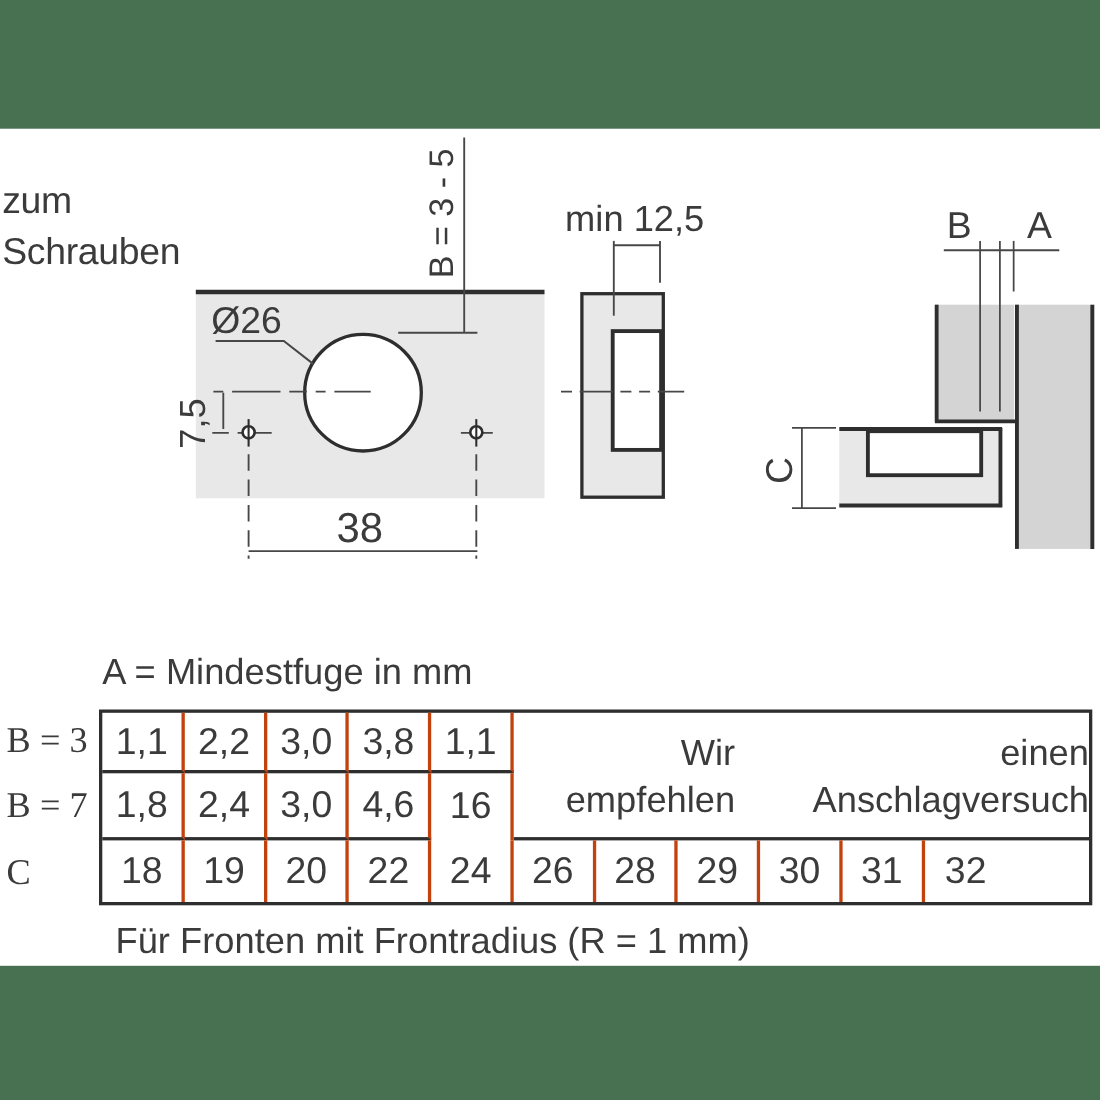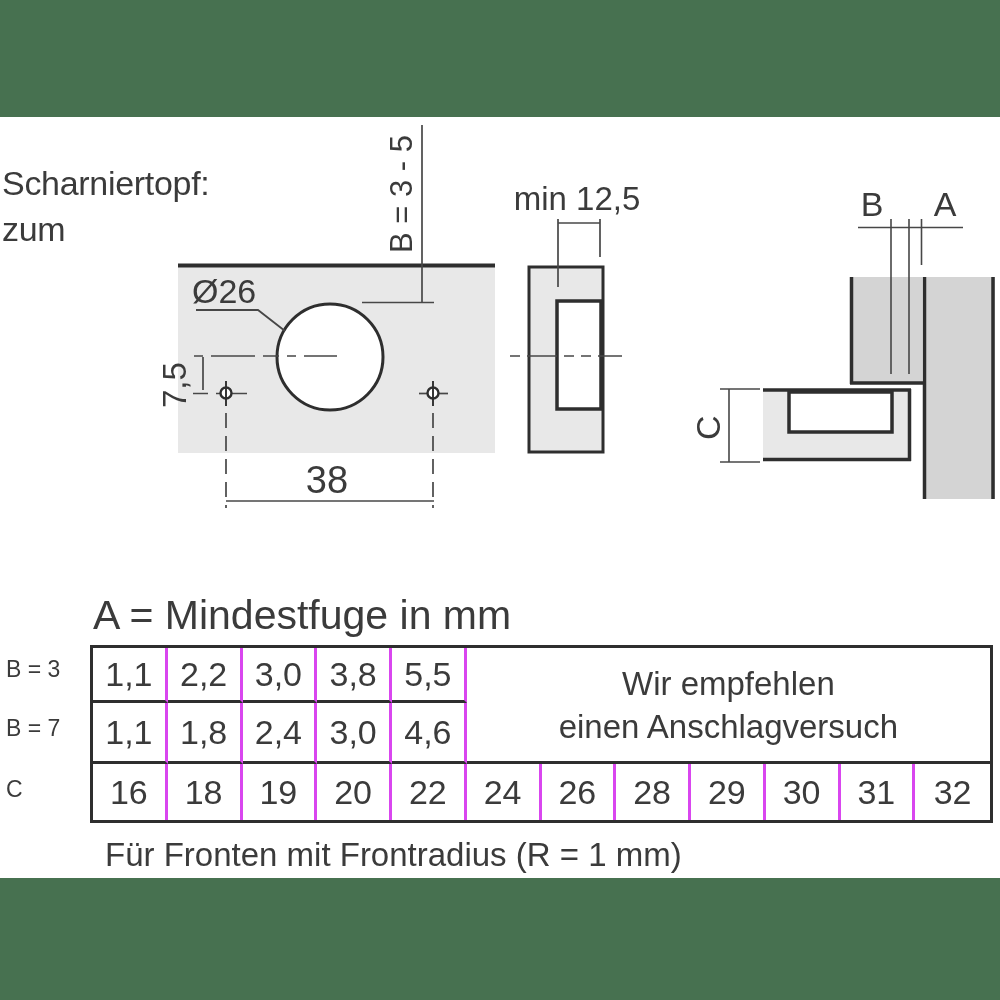--- a/index.html
+++ b/index.html
@@ -11,55 +11,55 @@
   }
   .bar{position:absolute;left:0;width:1000px;}
   #top-bar{top:0;height:117px;}
   #bottom-bar{top:878px;height:122px;}
   .abs{position:absolute;}
   #intro-text{left:2px;top:160px;font-size:34px;line-height:46px;letter-spacing:-0.3px;}
   #drawing-svg{position:absolute;left:0;top:0;}
   svg text{font-family:"Liberation Sans", sans-serif;fill:#3b3b3b;}
 
   
-  #table-heading{left:93px;top:592px;font-size:41px;}
+  #table-heading{left:93px;top:592px;font-size:33px;}
   #table-footnote{left:95px;top:836px;font-size:33px;margin-left:10px;}
-  .row-label{left:6px;font-size:23px;}
+  .row-label{left:6px;font-size:33px;font-family:Liberation Serif, serif;}
   #row-label-b3{top:656px;}
   #row-label-b5{top:715px;}
   #row-label-c{top:776px;}
   #fuge-table{
     left:90px;top:645px;width:903px;height:178px;
     border:3px solid #2e2e2e;box-sizing:border-box;
     display:grid;grid-template-columns:repeat(12,1fr);
     grid-template-rows:55px 61px auto;
   }
   .cell{
-    border-right:3px solid #d946ef;border-bottom:3px solid #2e2e2e;
+    border-right:3px solid #c2410c;border-bottom:3px solid #2e2e2e;
     display:flex;align-items:center;justify-content:center;
     font-size:34px;box-sizing:border-box;
   }
   .cell.last-col{border-right:none;}
   .cell.last-row{border-bottom:none;}
   #note-cell{
     grid-column:6 / 13;grid-row:1 / 3;
     border-right:none;border-bottom:3px solid #2e2e2e;
-    display:flex;flex-direction:column;align-items:center;justify-content:center;
+    display:flex;flex-direction:row;align-items:center;justify-content:center;
     font-size:33px;line-height:43px;text-align:right;box-sizing:border-box;
   }
 </style>
 </head>
 <body>
 
 <div class="bar" id="top-bar" style="background: rgb(71, 113, 80);"></div>
 <div class="bar" id="bottom-bar" style="background: rgb(71, 113, 80);"></div>
 
 <div class="abs" id="intro-text">
-  <div>Scharniertopf:</div>
   <div>zum</div>
+  <div>Schrauben</div>
 </div>
 
 <svg id="drawing-svg" width="1000" height="1000" viewBox="0 0 1000 1000">
 
   <g>
     <rect x="178" y="267" width="317" height="186" fill="#e8e8e8"></rect>
     <line x1="178" y1="265.5" x2="495" y2="265.5" stroke="#2e2e2e" stroke-width="4"></line>
 
     <line x1="422" y1="125" x2="422" y2="302" stroke="#474747" stroke-width="1.7"></line>
     <line x1="362" y1="302.5" x2="434" y2="302.5" stroke="#474747" stroke-width="1.7"></line>
@@ -135,21 +135,20 @@
 <div class="abs" id="fuge-table">
   <div class="cell" id="note-cell">
     <div>Wir empfehlen</div>
     <div>einen Anschlagversuch</div>
   </div>
 
   <div class="cell">1,1</div>
   <div class="cell">2,2</div>
   <div class="cell">3,0</div>
   <div class="cell">3,8</div>
-  <div class="cell">5,5</div>
 
   <div class="cell">1,1</div>
   <div class="cell">1,8</div>
   <div class="cell">2,4</div>
   <div class="cell">3,0</div>
   <div class="cell">4,6</div>
 
   <div class="cell last-row">16</div>
   <div class="cell last-row">18</div>
   <div class="cell last-row">19</div>

